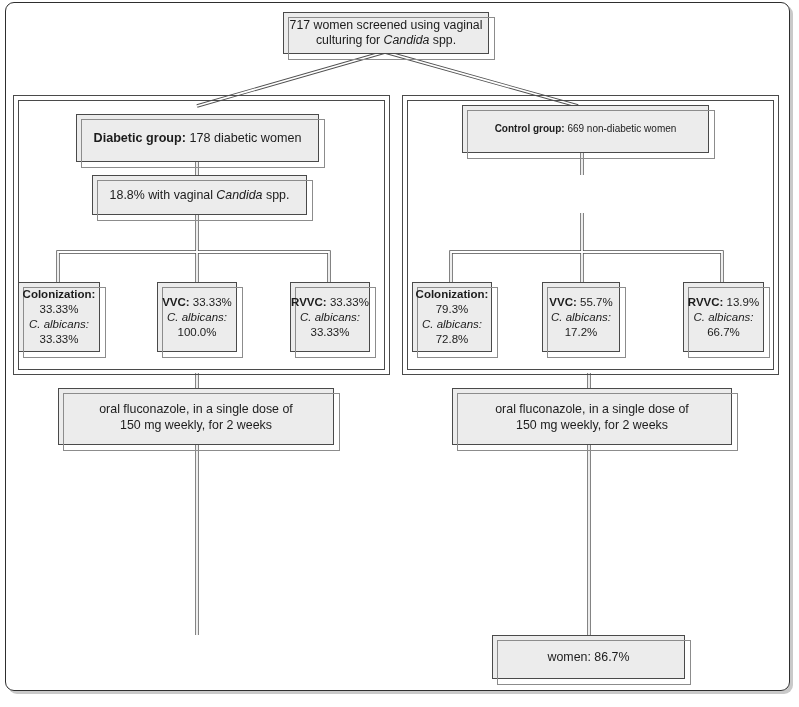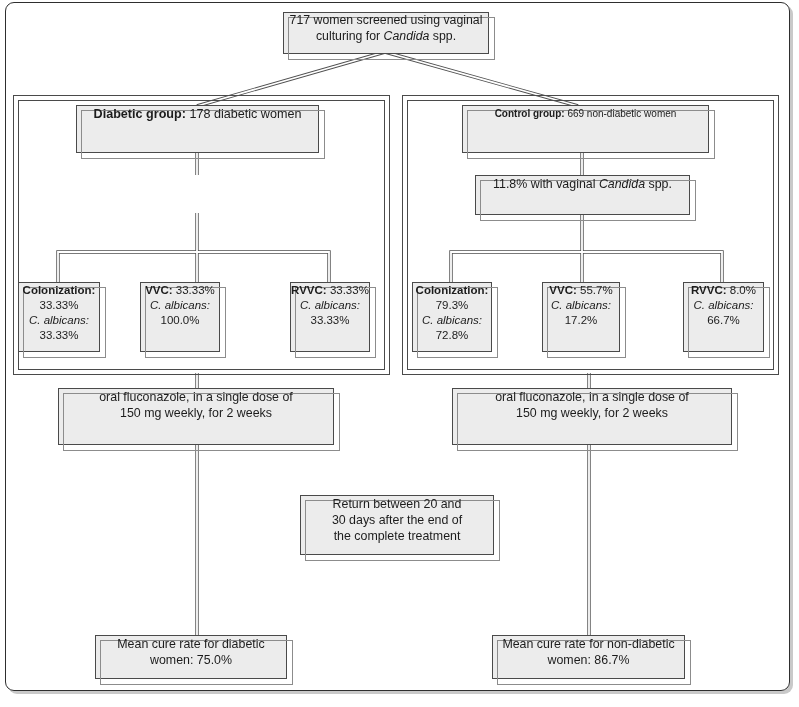--- a/index.html
+++ b/index.html
@@ -4,21 +4,21 @@
 <style>
   html,body{margin:0;padding:0;background:#fff;}
   .canvas{position:relative;width:799px;height:707px;background:#fff;overflow:hidden;
           font-family:"Liberation Sans",sans-serif;color:#1c1c1c;}
   .frame{position:absolute;left:5px;top:2px;width:783px;height:687px;
          border:1.6px solid #2e2e2e;border-radius:9px;box-shadow:3px 3px 0 #c9c9c9;z-index:0;}
   .connectors{position:absolute;left:0;top:0;z-index:1;}
   .gcontainer{position:absolute;border:1.4px solid #4a4a4a;z-index:1;}
   .gcontainer::before{content:"";position:absolute;inset:4px;border:1.3px solid #4a4a4a;}
   .box{position:absolute;background:#ececec;border:1.4px solid #4a4a4a;z-index:2;
-       display:flex;flex-direction:column;align-items:center;
+       display:flex;flex-direction:column;align-items:center;justify-content:center;
        text-align:center;line-height:16px;font-size:12.4px;}
   .box::after{content:"";position:absolute;top:4px;left:4px;right:-7px;bottom:-7px;
               border:1.2px solid #8c8c8c;z-index:-1;}
   .nowrap{white-space:nowrap;}
   .box .bl{white-space:nowrap;}
   .outcome{font-size:11.5px;line-height:15px;}
   .outcome .oline{white-space:nowrap;}
   .outcome.stacked b{display:block;}
   b{font-weight:bold;}
   i{font-style:italic;}
@@ -62,37 +62,37 @@
   </svg>
 
   <div class="gcontainer" style="left:13px;top:95px;width:375px;height:278px"></div>
   <div class="gcontainer" style="left:402px;top:95px;width:375px;height:278px"></div>
 
   <div class="box" style="left:283px;top:12px;width:204px;height:40px;line-height:15.5px;font-size:12.3px">
     <div class="bl">717 women screened using vaginal</div>
     <div class="bl"><span>culturing for </span><i>Candida</i><span> spp.</span></div>
   </div>
 
-  <div class="box nowrap" style="left:76px;top:105px;width:241px;height:46px;font-size:12.6px">
+  <div class="box nowrap" style="left:76px;top:114px;width:241px;height:46px;font-size:12.6px">
     <div class="bl"><b>Diabetic group:</b><span> 178 diabetic women</span></div>
   </div>
   <div class="box nowrap" style="left:462px;top:105px;width:245px;height:46px;font-size:10px">
     <div class="bl"><b>Control group:</b><span> 669 non-diabetic women</span></div>
   </div>
 
-  <div class="box nowrap" style="left:475px;top:175px;width:213px;height:38px">
-    <div class="bl"><span>11.8% with vaginal </span><i>Candida</i><span> spp.</span></div>
+  <div class="box nowrap" style="left:92px;top:175px;width:213px;height:38px">
+    <div class="bl"><span>18.8% with vaginal </span><i>Candida</i><span> spp.</span></div>
   </div>
 
   <div class="box outcome stacked" style="left:18px;top:282px;width:80px;height:68px">
     <div class="oline"><b>Colonization:</b> <span>33.33%</span></div>
     <div class="oline"><i>C. albicans:</i></div>
     <div class="oline">33.33%</div>
   </div>
-  <div class="box outcome" style="left:140px;top:282px;width:78px;height:68px">
+  <div class="box outcome" style="left:157px;top:282px;width:78px;height:68px">
     <div class="oline"><b>VVC:</b> <span>33.33%</span></div>
     <div class="oline"><i>C. albicans:</i></div>
     <div class="oline">100.0%</div>
   </div>
   <div class="box outcome" style="left:290px;top:282px;width:78px;height:68px">
     <div class="oline"><b>RVVC:</b> <span>33.33%</span></div>
     <div class="oline"><i>C. albicans:</i></div>
     <div class="oline">33.33%</div>
   </div>
 
@@ -100,42 +100,32 @@
     <div class="oline"><b>Colonization:</b> <span>79.3%</span></div>
     <div class="oline"><i>C. albicans:</i></div>
     <div class="oline">72.8%</div>
   </div>
   <div class="box outcome" style="left:542px;top:282px;width:76px;height:68px">
     <div class="oline"><b>VVC:</b> <span>55.7%</span></div>
     <div class="oline"><i>C. albicans:</i></div>
     <div class="oline">17.2%</div>
   </div>
   <div class="box outcome" style="left:683px;top:282px;width:79px;height:68px">
-    <div class="oline"><b>RVVC:</b> <span>8.0%</span></div>
+    <div class="oline"><b>RVVC:</b> <span>13.9%</span></div>
     <div class="oline"><i>C. albicans:</i></div>
     <div class="oline">66.7%</div>
   </div>
 
   <div class="box" style="left:58px;top:388px;width:274px;height:55px">
     <div class="bl">oral fluconazole, in a single dose of</div>
     <div class="bl">150 mg weekly, for 2 weeks</div>
   </div>
   <div class="box" style="left:452px;top:388px;width:278px;height:55px">
     <div class="bl">oral fluconazole, in a single dose of</div>
     <div class="bl">150 mg weekly, for 2 weeks</div>
   </div>
 
-  <div class="box" style="left:300px;top:495px;width:192px;height:58px">
-    <div class="bl">Return between 20 and</div>
-    <div class="bl">30 days after the end of</div>
-    <div class="bl">the complete treatment</div>
-  </div>
 
-  <div class="box" style="left:95px;top:635px;width:190px;height:42px">
-    <div class="bl">Mean cure rate for diabetic</div>
-    <div class="bl">women: 75.0%</div>
-  </div>
   <div class="box" style="left:492px;top:635px;width:191px;height:42px">
-    <div class="bl">Mean cure rate for non-diabetic</div>
     <div class="bl">women: 86.7%</div>
   </div>
 
 </div>
 
 </body></html>

